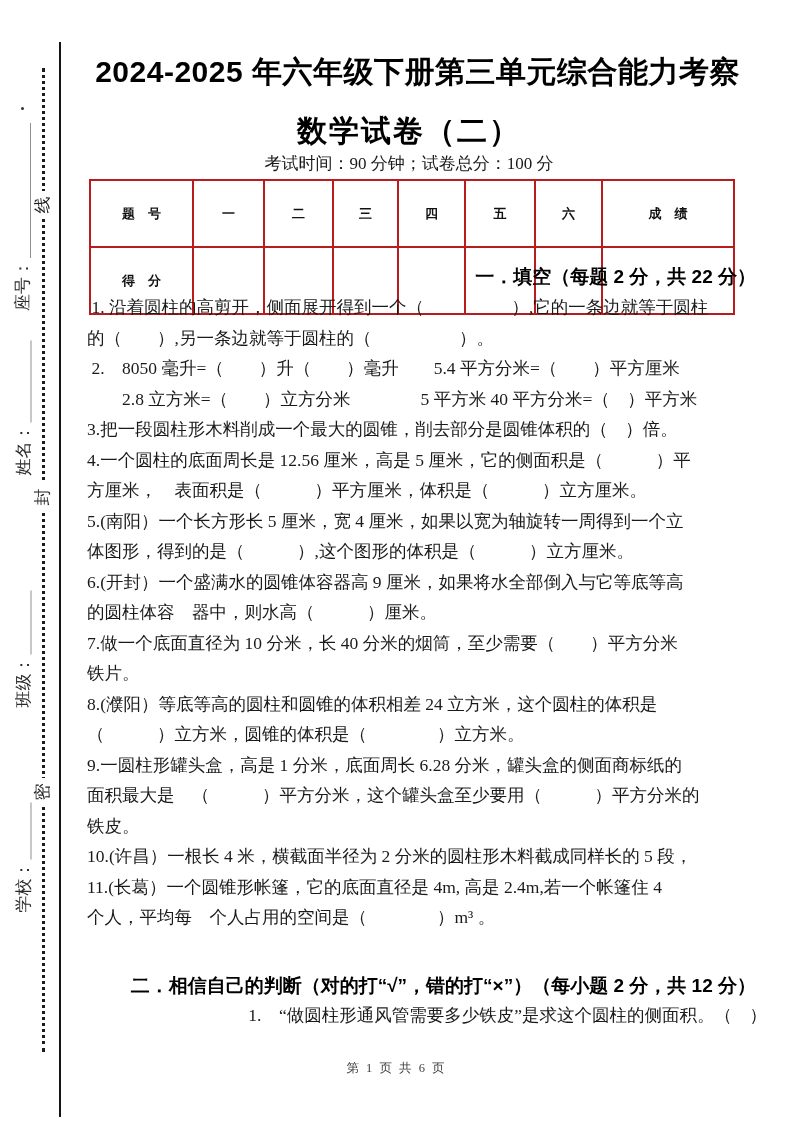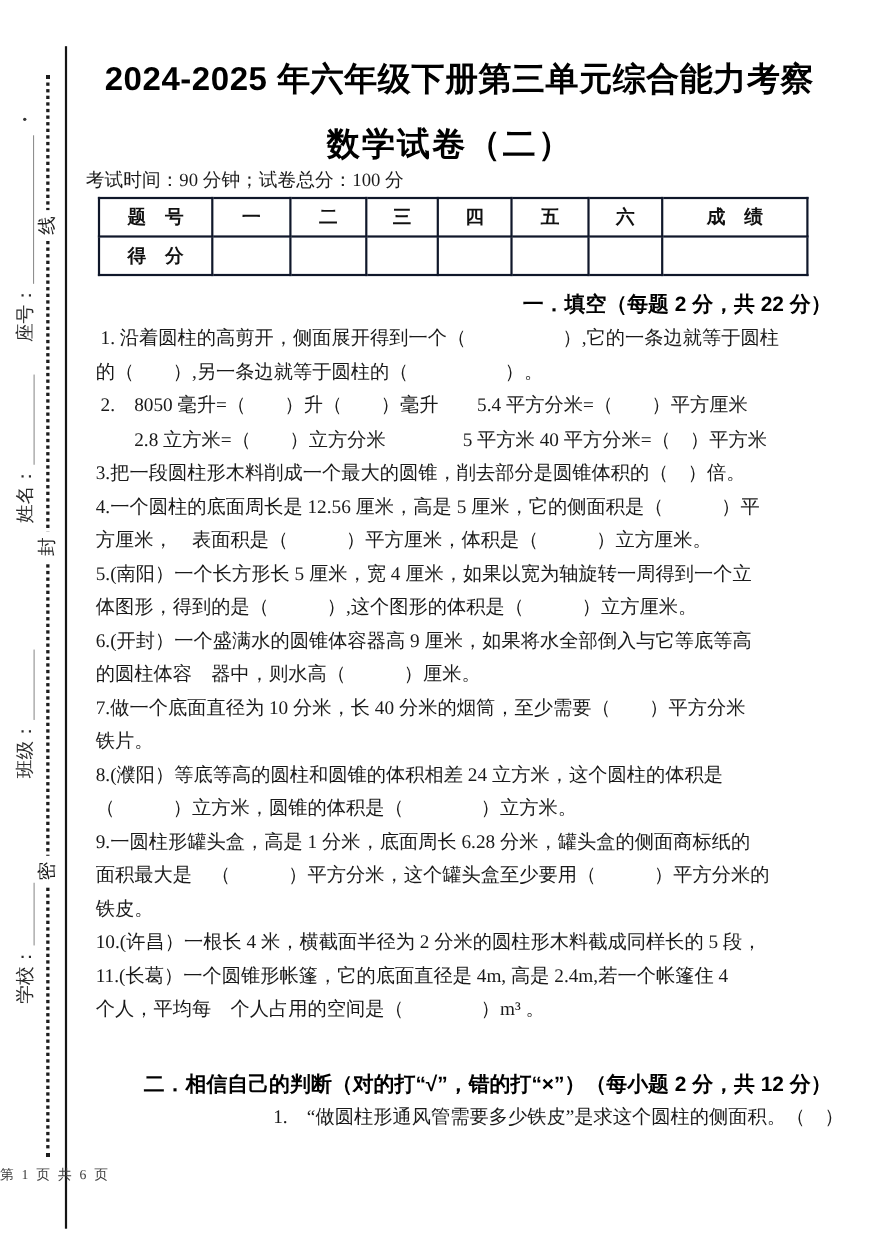--- a/index.html
+++ b/index.html
@@ -30,40 +30,40 @@
   .f1{left:-77px;top:200px;width:200px;}  .f1 .blank{width:135px;}
   .f2{left:-49px;top:392px;width:145px;}  .f2 .blank{width:82px;}
   .f3{left:-40px;top:633px;width:127px;}  .f3 .blank{width:64px;}
   .f4{left:-36px;top:842px;width:119px;}  .f4 .blank{width:57px;}
   .stray-dot{left:21px;top:107px;width:3px;height:3px;background:#333;border-radius:50%;}
 
   
   .heads{font-family:"Liberation Sans","DejaVu Sans",sans-serif;font-weight:bold;color:#000;text-align:right;}
   .title1{left:78px;top:52px;width:662px;font-size:30px;letter-spacing:0.5px;}
   .title2{left:78px;top:111px;width:662px;text-align:center;font-size:30px;letter-spacing:2px;}
-  .exam-info{left:78px;top:152px;width:662px;text-align:left;font-size:17px;color:#1a1a1a;}
+  .exam-info{left:78px;top:152px;width:662px;text-align:center;font-size:17px;color:#1a1a1a;}
 
   
   table.score{left:89px;top:179px;border-collapse:collapse;table-layout:fixed;position:absolute;}
   table.score td{
-    border:2px solid #0f172a;height:33px;text-align:center;vertical-align:middle;
-    font-family:"Liberation Sans","DejaVu Sans",sans-serif;font-weight:bold;font-size:17px;color:#111;
-    padding:0;
+    border:2px solid #b91c1c;height:33px;text-align:center;vertical-align:middle;
+    font-family:"Liberation Sans","DejaVu Sans",sans-serif;font-weight:bold;font-size:13px;color:#111;
+    padding:16px;
   }
 
   
   .sec-heading{font-size:19px;left:76px;width:680px;white-space:pre;}
   .sec1-heading{top:264px;}
   .sec2-heading{top:973px;}
   .q-lines{left:87px;top:292px;width:680px;font-size:17.5px;}
   .q-lines .q-line{height:30.5px;line-height:30.5px;white-space:pre;}
   .q2-lines{left:87px;top:1000px;width:680px;font-size:17.5px;text-align:right;}
   .q2-lines .q-line{height:30px;line-height:30px;white-space:pre;}
 
-  .footer{left:0;top:1060px;width:793px;font-size:12.5px;color:#3d3d3d;letter-spacing:2px;}
+  .footer{left:0;top:1060px;width:793px;text-align:center;font-size:12.5px;color:#3d3d3d;letter-spacing:2px;}
 </style>
 </head>
 <body>
 
 <div class="abs v-solid"></div>
 <div class="abs v-dotted"></div>
 <div class="abs stray-dot"></div>
 
 <div class="abs seal-char seal-1">线</div>
 <div class="abs seal-char seal-2">封</div>

